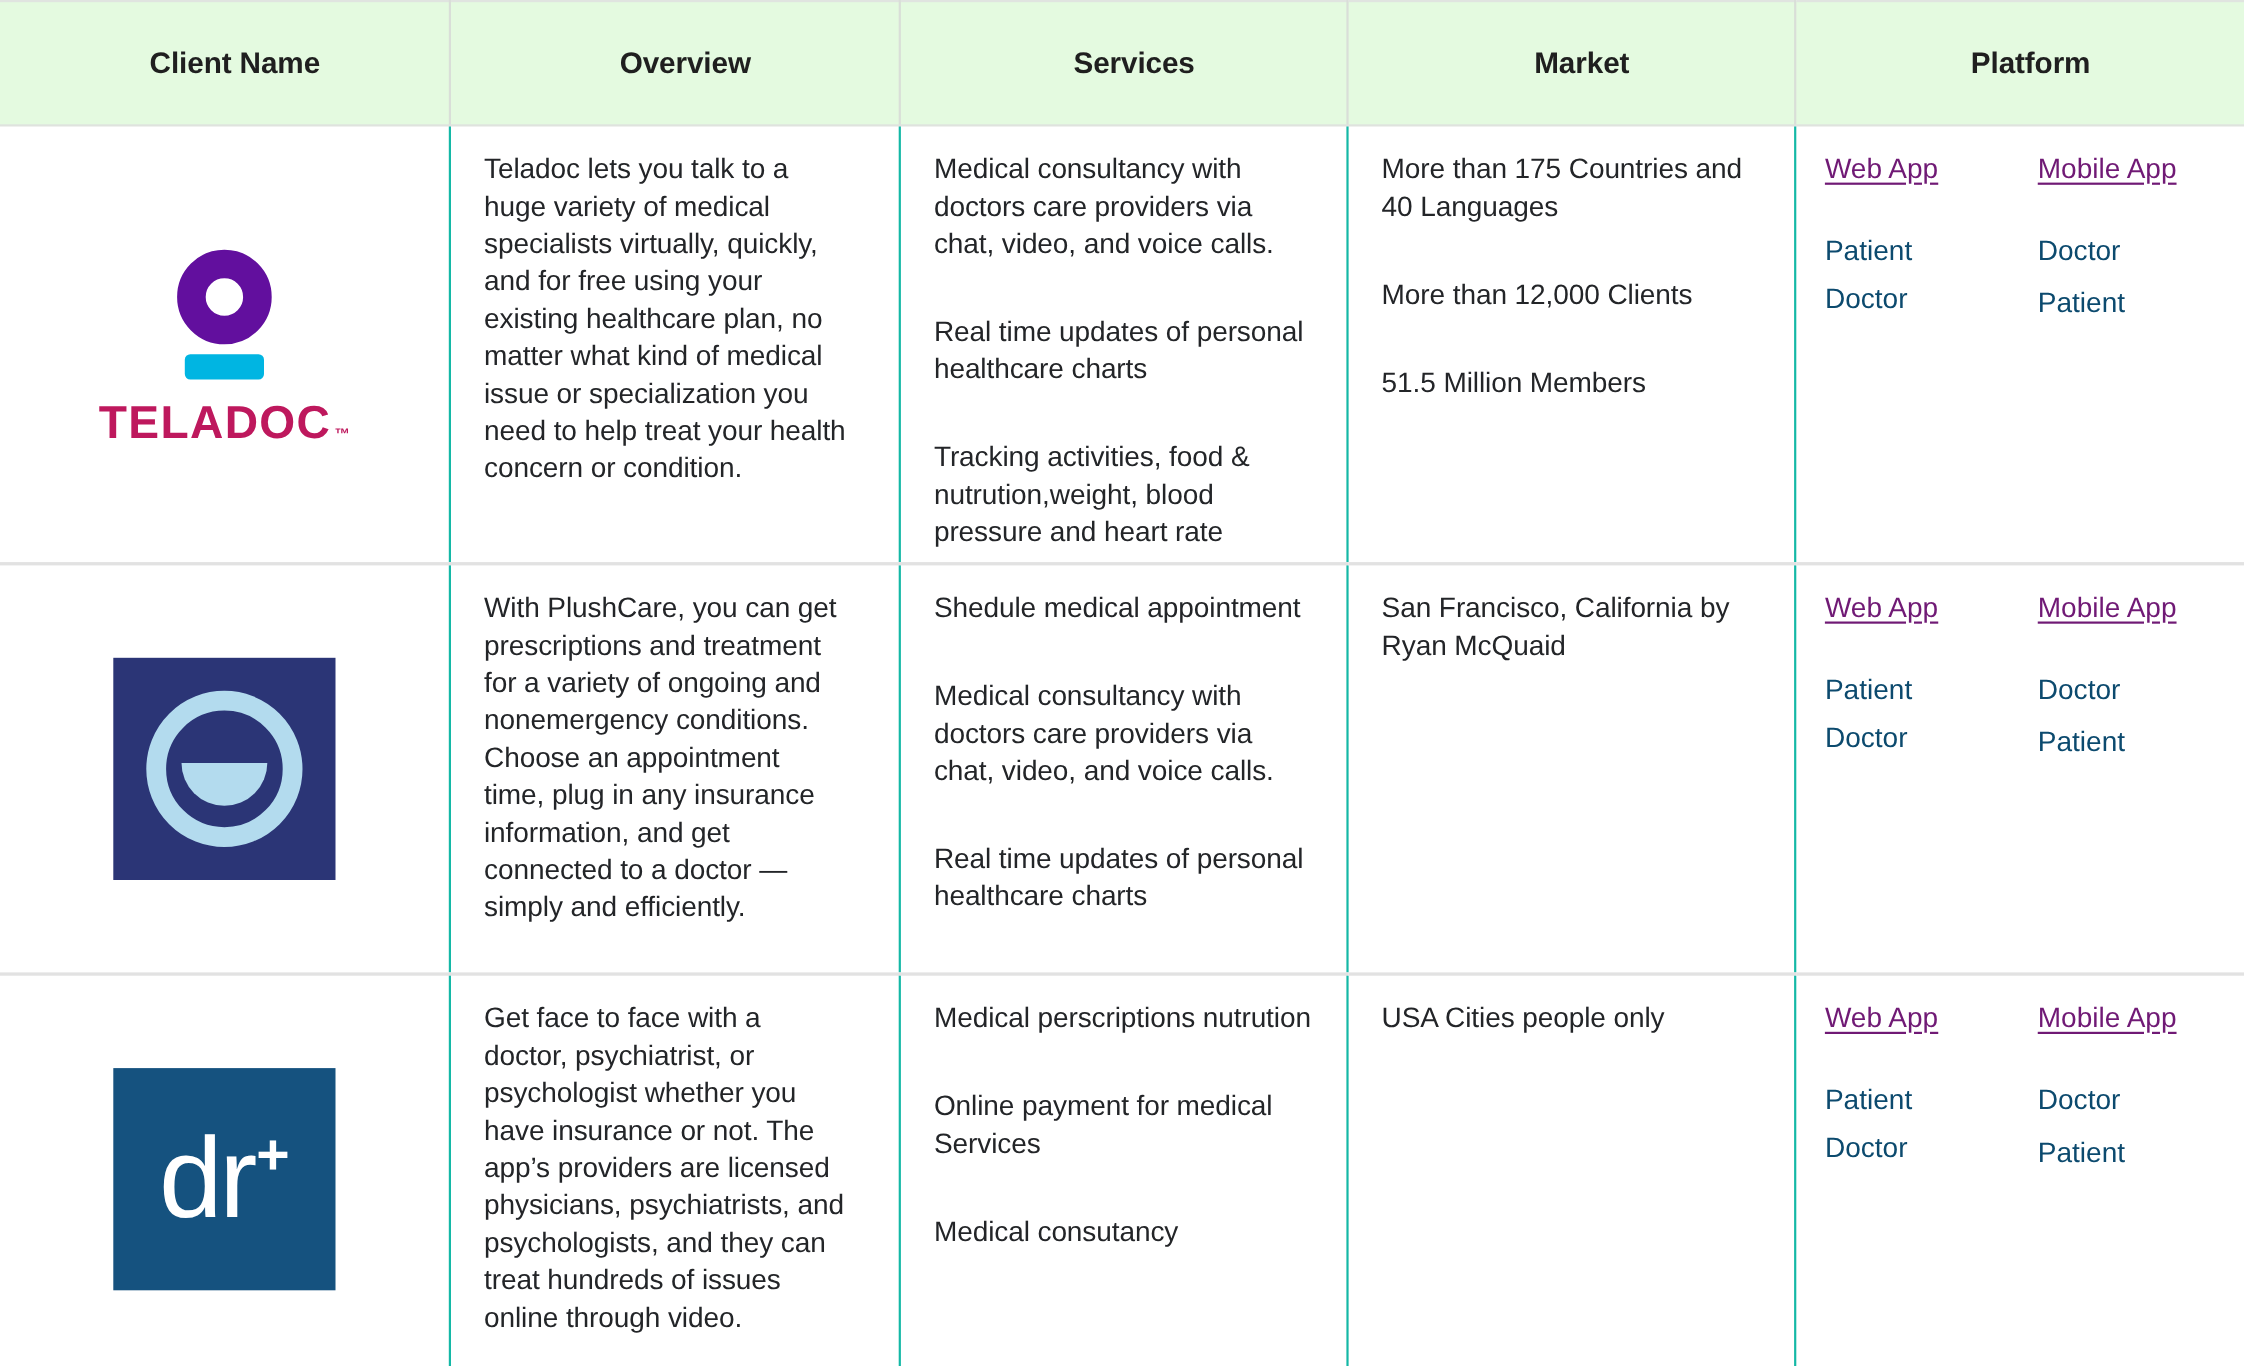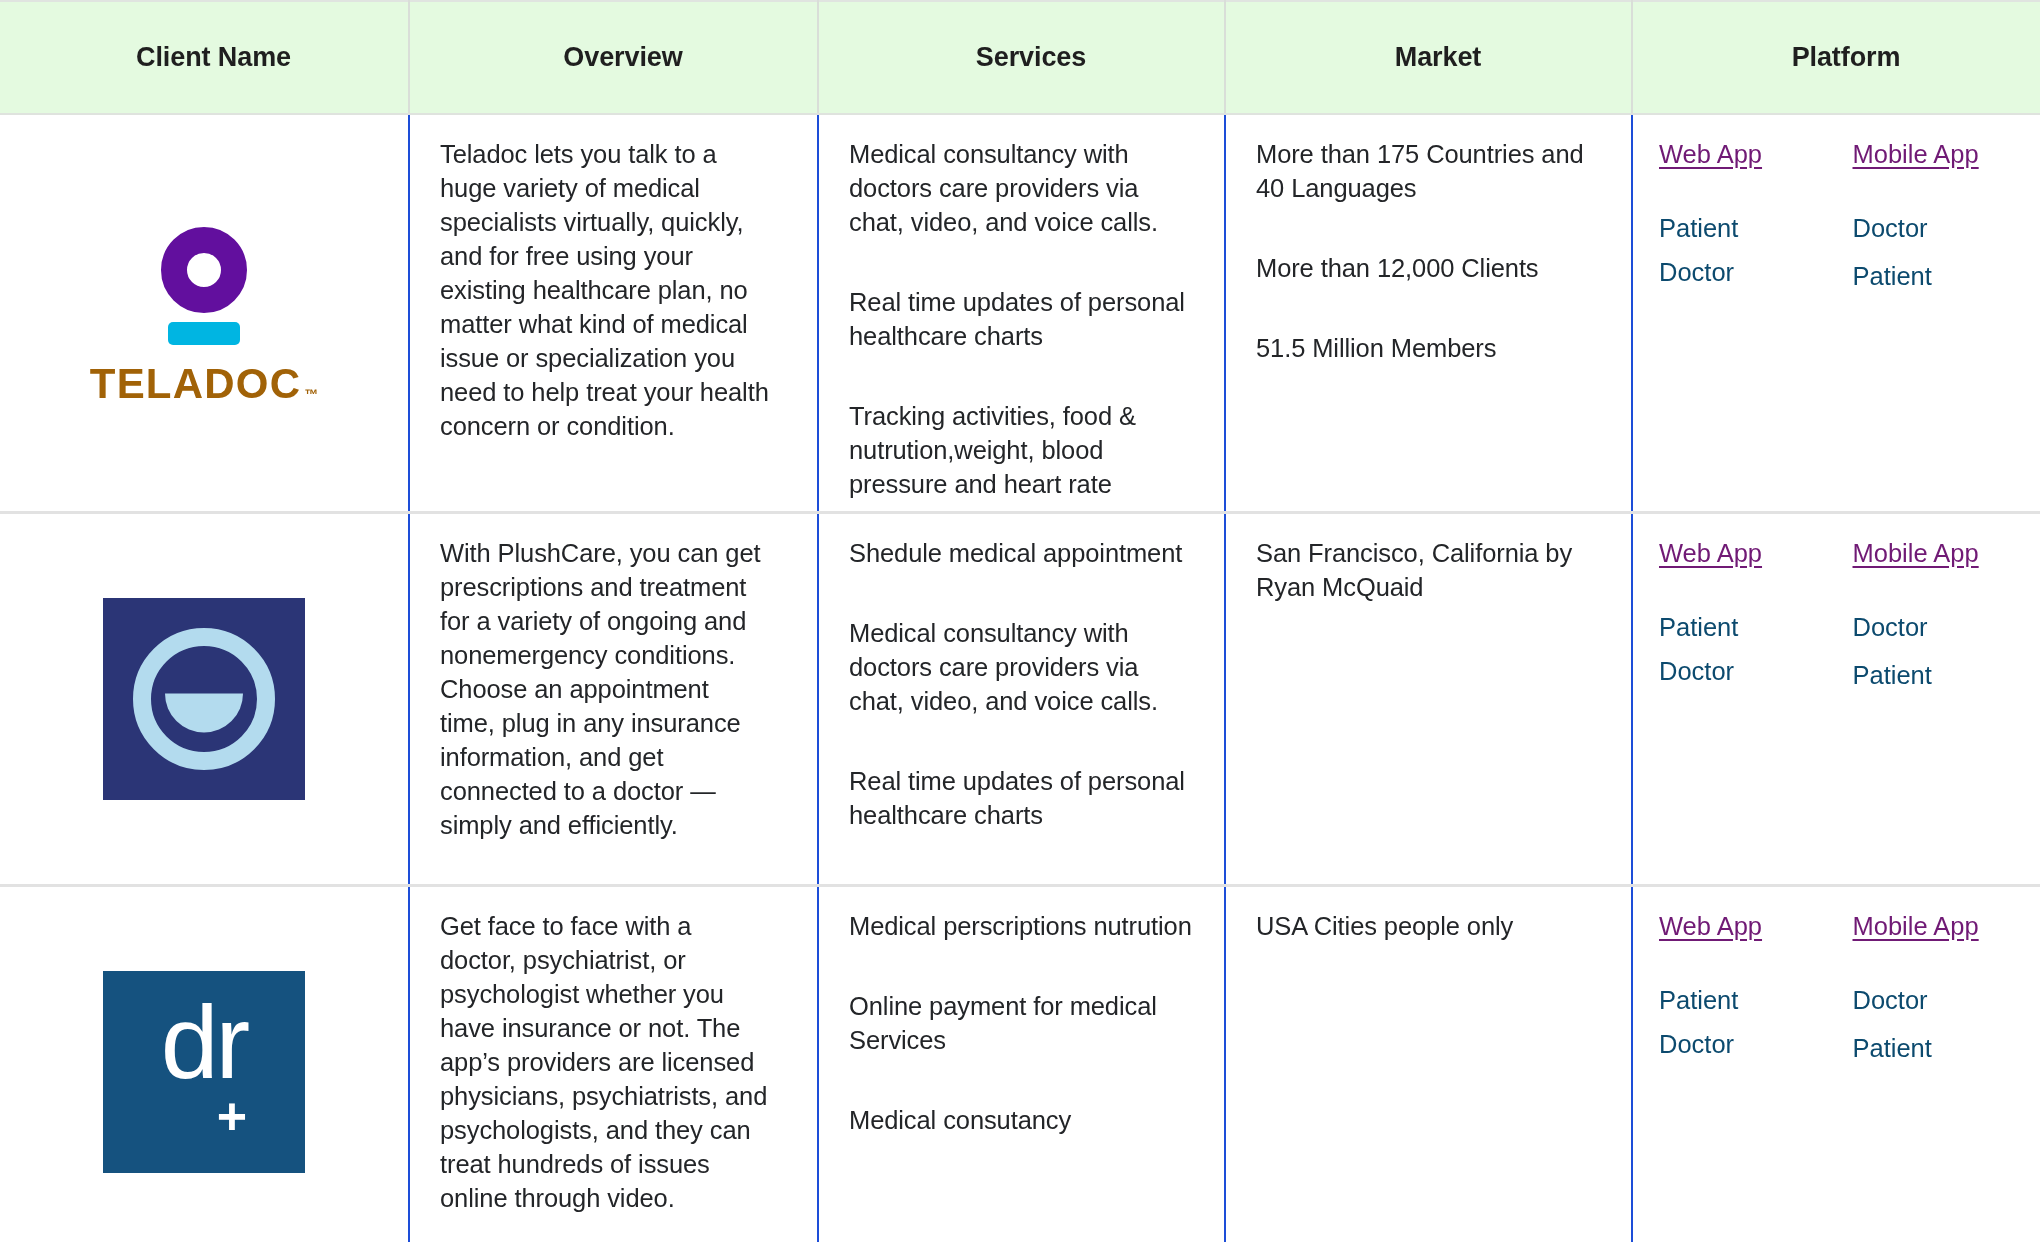--- a/index.html
+++ b/index.html
@@ -45,21 +45,21 @@
     font-weight: bold;
     color: #1f1f1f;
     text-align: center;
     vertical-align: middle;
     letter-spacing: -0.1px;
     padding-left: 20px;
   }
   thead th:last-child { border-right: none; }
 
   tbody td {
-    border-right: 2px solid #1d4ed8;
+    border-right: 2px solid #14b8a6;
     border-bottom: 3px solid #e2e2e2;
     vertical-align: top;
     box-sizing: border-box;
     padding: 0;
     background: #ffffff;
   }
   tbody td:last-child { border-right: none; }
   tbody tr:last-child td { border-bottom: 3px solid #e3e3e3; }
 
   tbody tr.row-1 td { height: 379px; }
@@ -114,21 +114,21 @@
     width: 72px;
     height: 23px;
     background: #00b5e2;
     border-radius: 5px;
     margin-top: 9px;
   }
   .teladoc-word {
     margin-top: 18px;
     display: flex;
     align-items: flex-end;
-    color: #a16207;
+    color: #be185d;
   }
   .teladoc-word .wordmark {
     font-size: 42px;
     font-weight: bold;
     letter-spacing: 1.2px;
     line-height: 1;
     font-family: "Liberation Sans", sans-serif;
   }
   .teladoc-word .tm {
     font-size: 14px;
@@ -169,23 +169,22 @@
   .drplus-logo {
     width: 202px;
     height: 202px;
     background: #15527f;
     display: flex;
     align-items: center;
     justify-content: center;
   }
   .drplus-inner {
     display: flex;
-    align-items: flex-end;
+    align-items: flex-start;
     color: #ffffff;
-    flex-direction: column;
   }
   .drplus-text {
     font-size: 104px;
     font-weight: normal;
     line-height: 0.92;
     letter-spacing: -3px;
     font-family: "Liberation Sans", sans-serif;
   }
   .drplus-sign {
     font-size: 52px;

